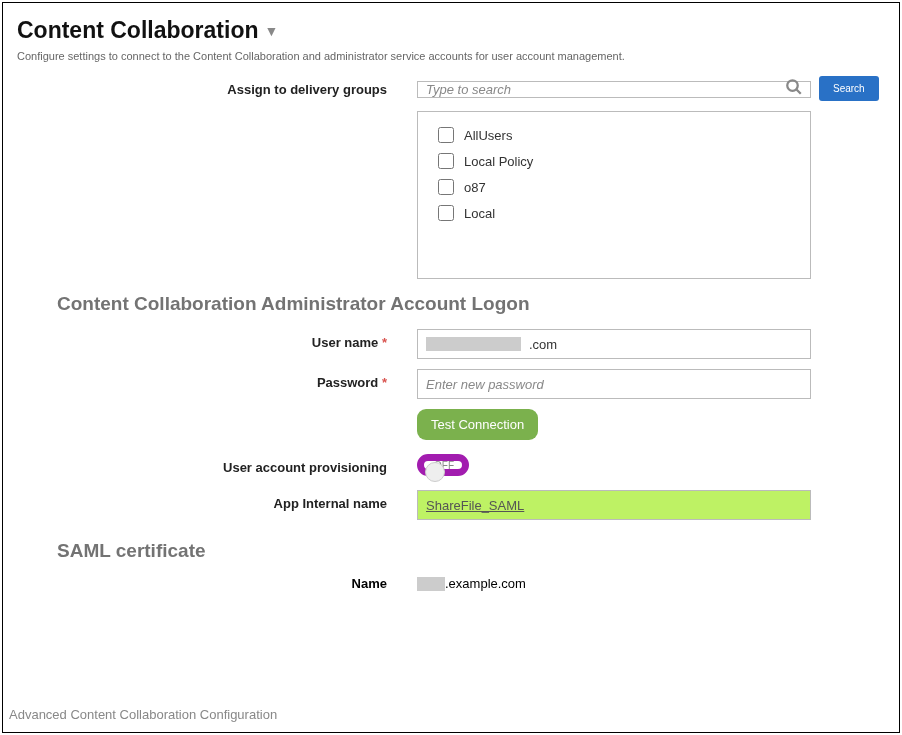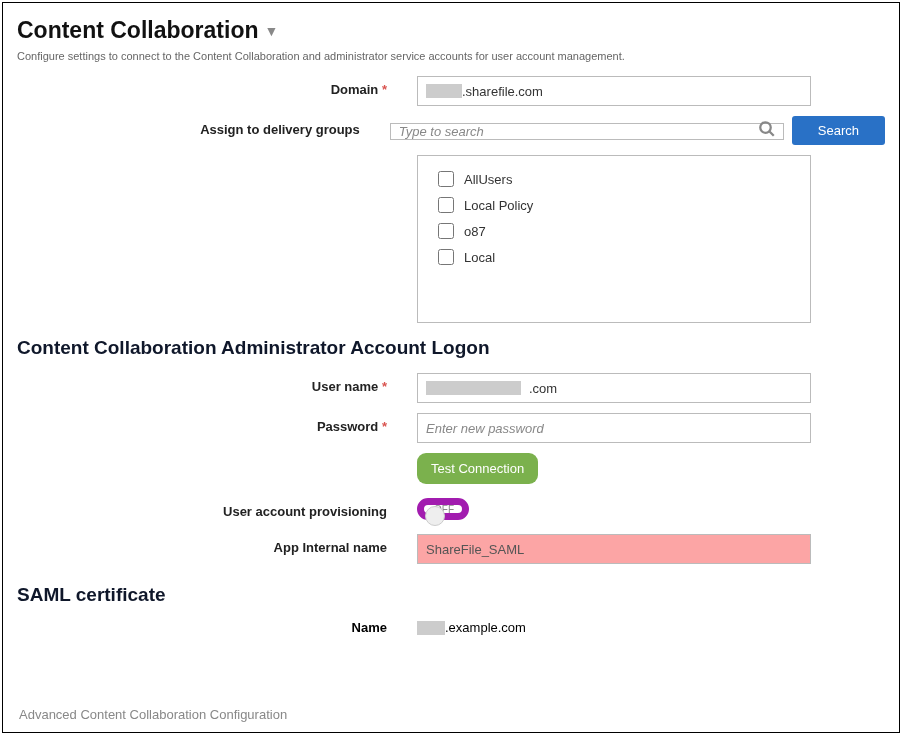--- a/index.html
+++ b/index.html
@@ -94,22 +94,22 @@
     right: 8px;
     top: 50%;
     transform: translateY(-50%);
     color: #888;
     pointer-events: none;
   }
   .btn-primary {
     background: #2971c6;
     color: #fff;
     border: 0;
-    font-size: 13px;
-    padding: 7px 26px;
+    font-size: 10px;
+    padding: 7px 14px;
     border-radius: 3px;
     cursor: pointer;
   }
   .btn-success {
     background: #7bb14d;
     color: #fff;
     border: 0;
     font-size: 13px;
     padding: 8px 14px;
     border-radius: 9px;
@@ -130,23 +130,24 @@
     height: 26px;
   }
   .groups-box input[type=checkbox] {
     width: 16px;
     height: 16px;
     accent-color: #aaa;
   }
   .section-title {
     font-size: 19px;
     font-weight: 700;
-    color: #0f172a;
+    color: #737373;
     margin-top: 14px;
     margin-bottom: 14px;
+    margin-left: 40px;
   }
   .fake-user {
     display: flex;
     align-items: center;
     gap: 8px;
   }
   .toggle {
     width: 52px;
     height: 22px;
     background: #fff;
@@ -169,26 +170,27 @@
     width: 18px;
     height: 18px;
     border-radius: 50%;
     background: #eee;
     border: 1px solid #ccc;
   }
   .readonly {
     width: 394px;
     height: 30px;
     border: 1px solid #bbb;
-    background: #fca5a5;
+    background: #bef264;
     color: #555;
     padding: 4px 8px;
     font-size: 13px;
     display: flex;
     align-items: center;
+    text-decoration: underline;
   }
   .name-row {
     display: flex;
     align-items: center;
   }
   .name-label {
     width: 400px;
     text-align: right;
     padding-right: 30px;
     font-weight: 700;
@@ -198,48 +200,36 @@
     display: flex;
     align-items: center;
     font-size: 13px;
     gap: 0;
   }
   .footer-link {
     color: #888;
     font-size: 13px;
     position: absolute;
     bottom: 10px;
-    left: 16px;
+    left: 6px;
   }
   input::placeholder { font-style: italic; color: #888; }
 </style>
 </head>
 <body>
 
 <div class="container">
 
   <div class="page-title">
     <span>Content Collaboration</span>
     <span class="caret">▼</span>
   </div>
   <div class="description">Configure settings to connect to the Content Collaboration and administrator service accounts for user account management.</div>
 
   
-  <div class="form-row">
-    <div class="label-col">
-      <span>Domain</span>
-      <span class="req">*</span>
-    </div>
-    <div class="field-col">
-      <div class="fake-input fake-input-domain">
-        <span class="redact"></span>
-          <span>.sharefile.com</span>
-      </div>
-    </div>
-  </div>
 
   
   <div class="form-row">
     <div class="label-col">
       <span>Assign to delivery groups</span>
     </div>
     <div class="field-col">
       <div class="search-wrap">
         <input type="text" placeholder="Type to search" style="">
         <span class="search-icon">

